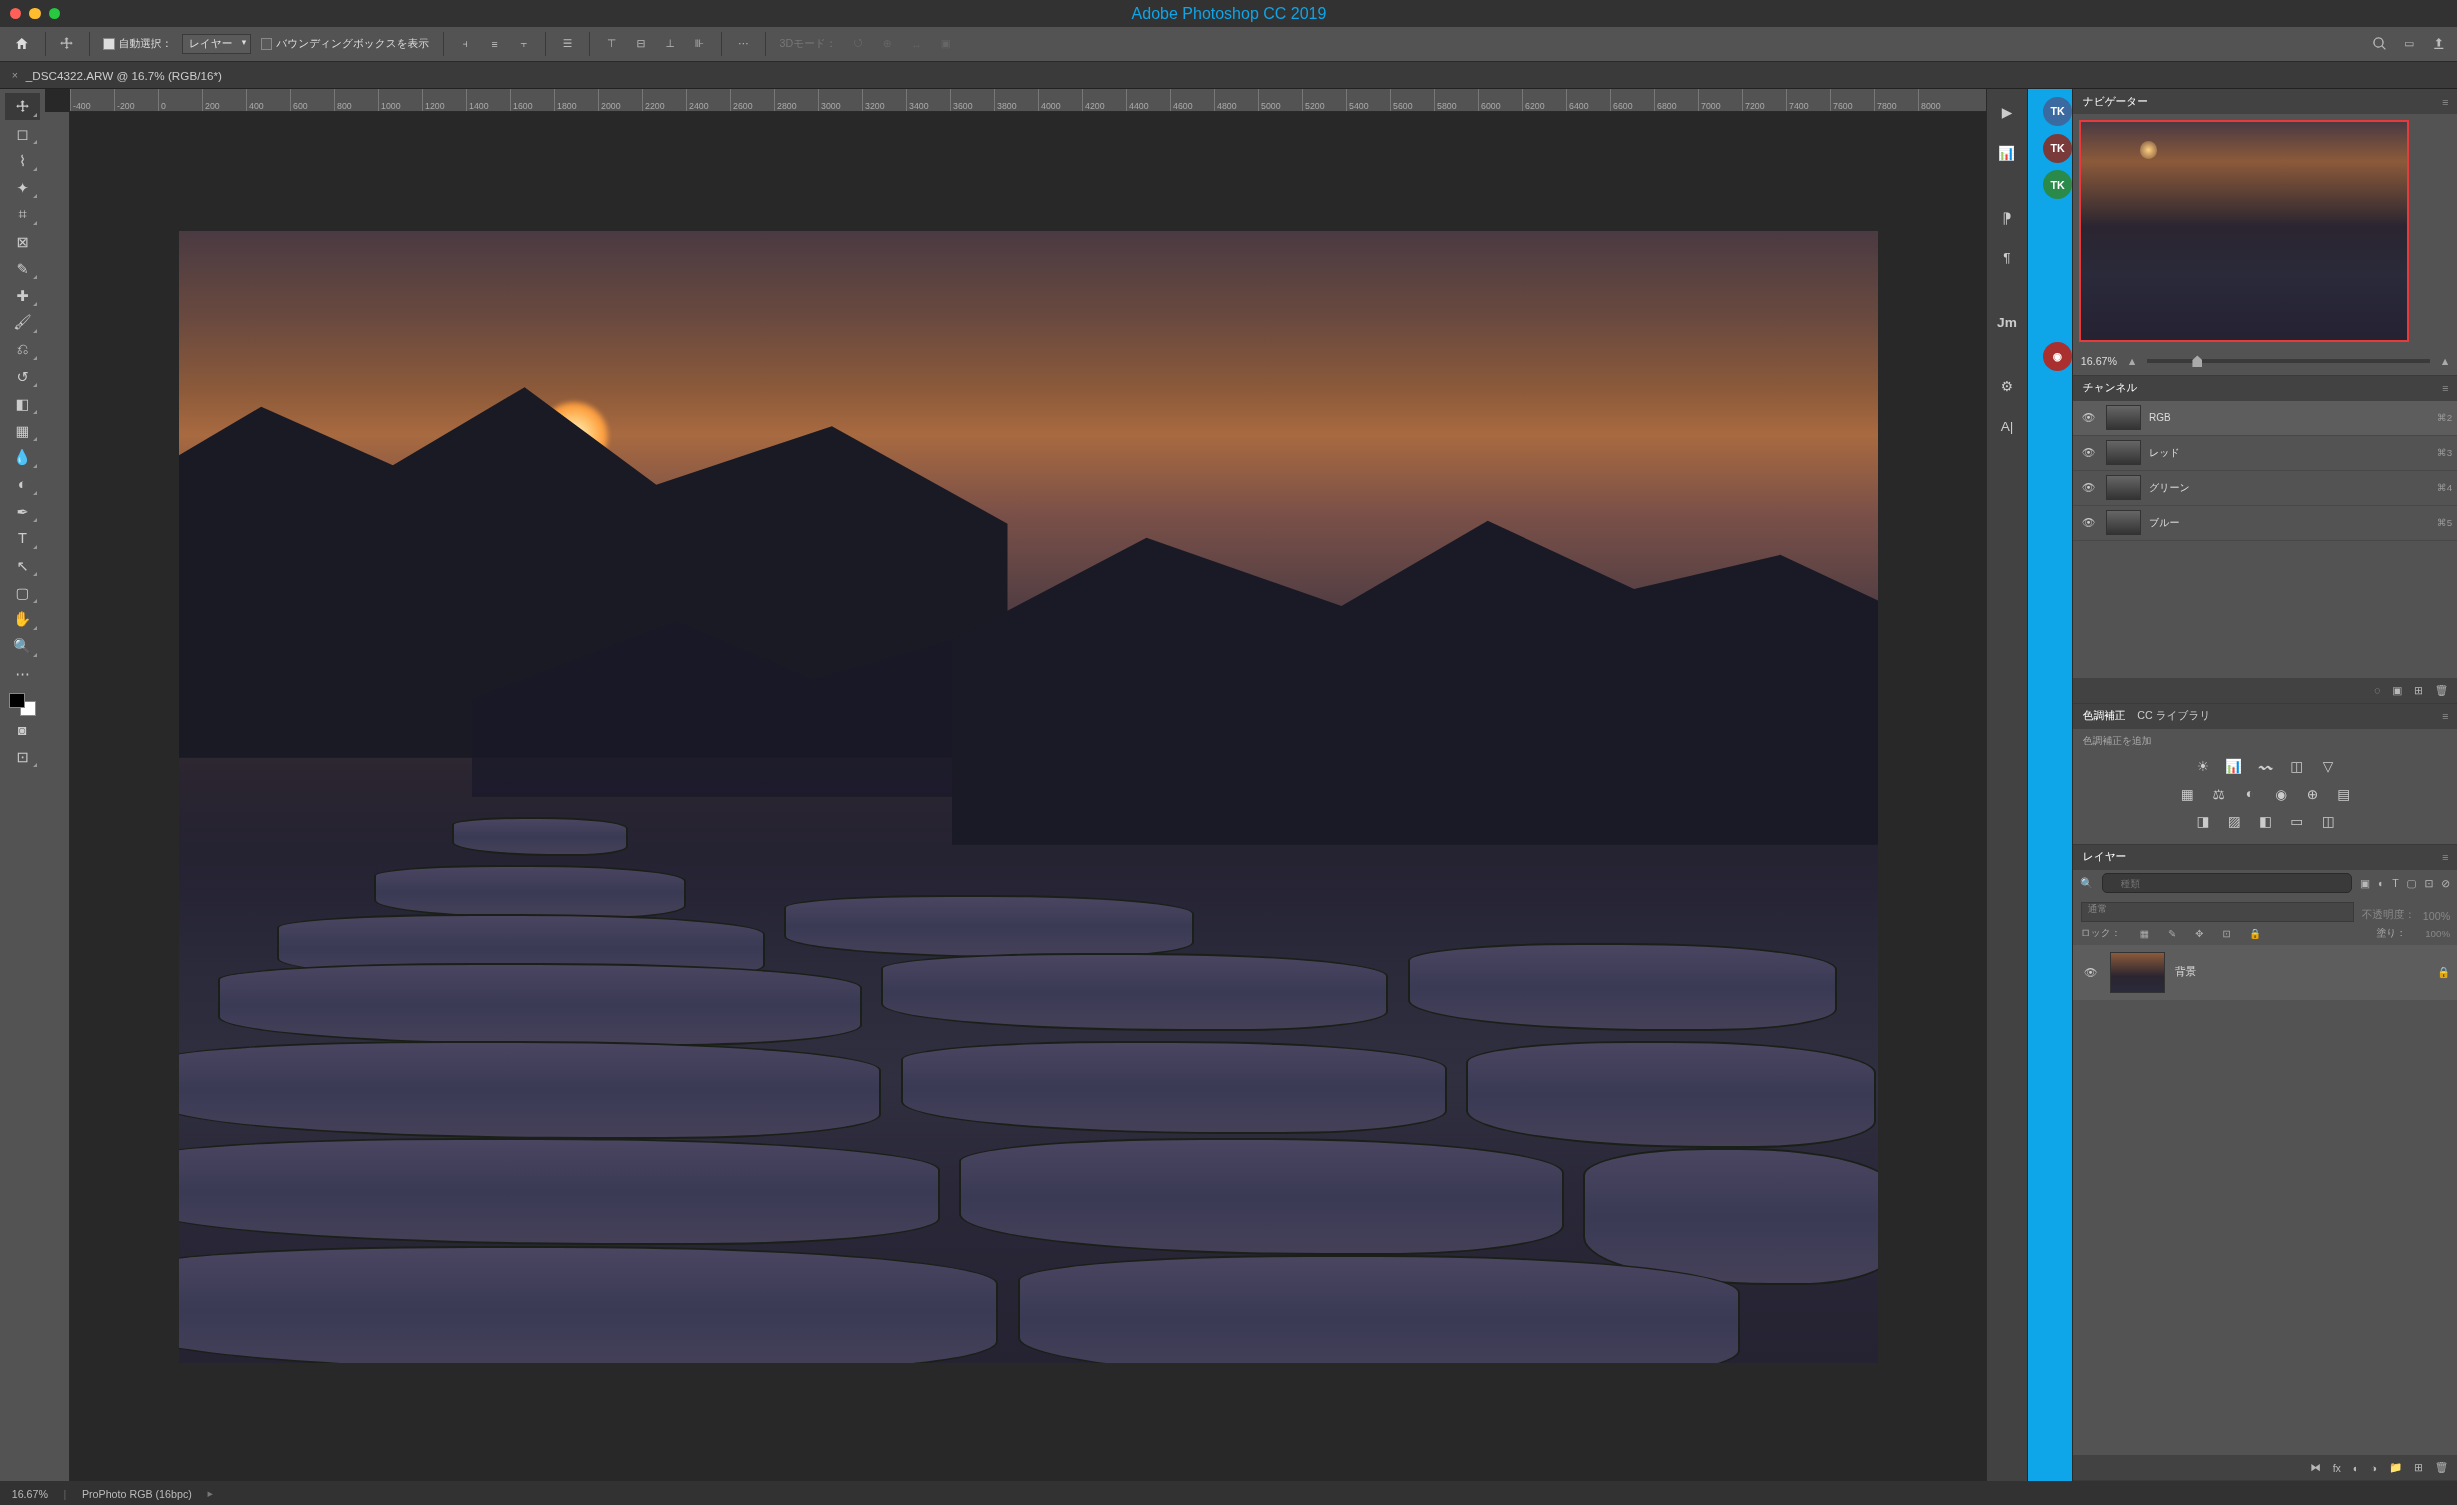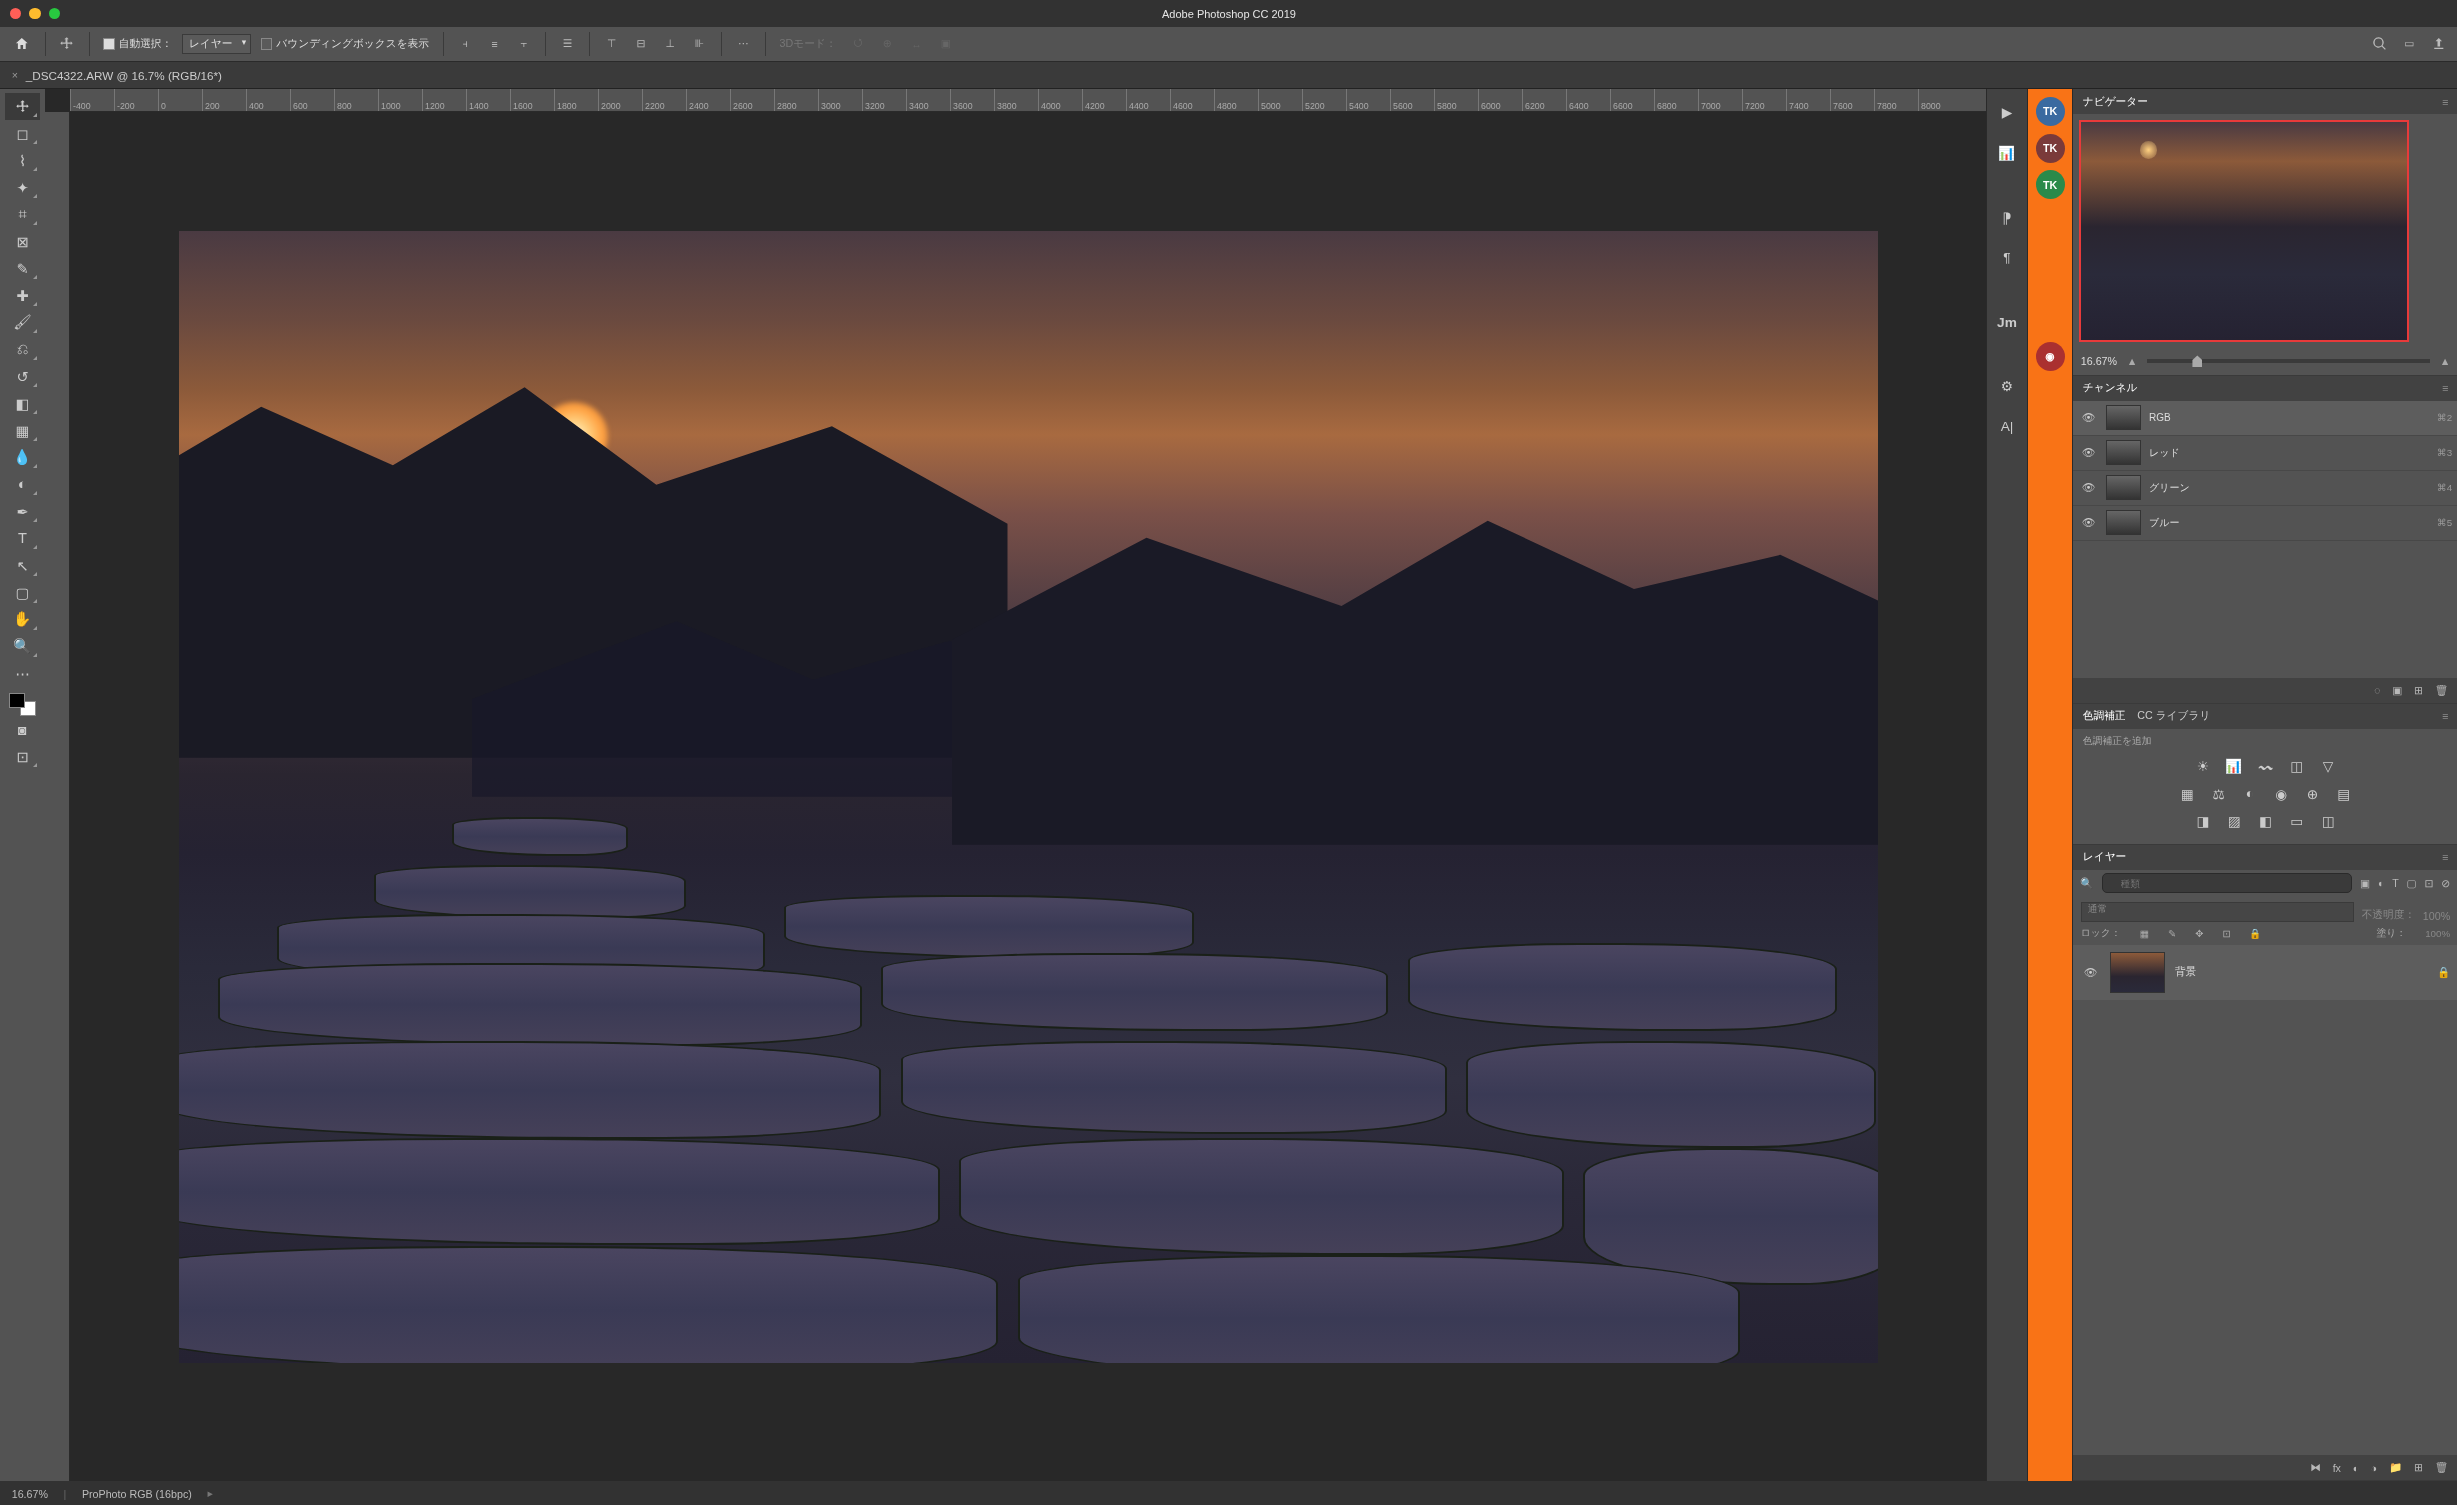--- a/index.html
+++ b/index.html
@@ -1,21 +1,21 @@
 <!DOCTYPE html>
 <html><head>
 <meta charset="utf-8">
 <style>
 *{margin:0;padding:0;box-sizing:border-box;font-family:"Hiragino Kaku Gothic Pro","Yu Gothic",sans-serif;user-select:none}
 body{background:#323232;color:#b8b8b8;font-size:10.7px;overflow:hidden;width:2458px;height:1506px}
 .titlebar{height:27px;background:#323232;display:flex;align-items:center;padding:0 9.8px;position:relative}
 .traffic{display:flex;gap:7.8px}
 .dot{width:11.7px;height:11.7px;border-radius:50%}
 .dot.r{background:#ff5f57}.dot.y{background:#febc2e}.dot.g{background:#28c840}
-.title{position:absolute;left:50%;transform:translateX(-50%);color:#e5e5e5;font-size:11px}
+.title{position:absolute;left:50%;transform:translateX(-50%);color:#0ea5e9;font-size:16px}
 .optbar{height:35px;background:#535353;display:flex;align-items:center;padding:0 7.8px;gap:5.9px;border-bottom:1px solid #2a2a2a}
 .home{width:27px;height:27px;display:flex;align-items:center;justify-content:center;color:#ddd}
 .divider{width:1px;height:23.4px;background:#3a3a3a;margin:0 3.9px}
 .opt-item{display:flex;align-items:center;gap:3.9px;color:#ddd;font-size:10.7px;padding:2px 3.9px}
 .checkbox{width:11.7px;height:11.7px;border:1px solid #888;background:#5a5a5a;display:inline-block}
 .checkbox.checked{background:#ddd}
 .dropdown{background:#5a5a5a;border:1px solid #3a3a3a;padding:2px 17.6px 2px 5.9px;color:#ddd;position:relative}
 .dropdown::after{content:"▾";position:absolute;right:3.9px;font-size:8.8px}
 .iconbtn{width:23.4px;height:23.4px;display:flex;align-items:center;justify-content:center;color:#bbb;cursor:pointer}
 .spacer{flex:1}
@@ -37,21 +37,21 @@
 .sun{position:absolute;top:171px;left:361px;width:68px;height:68px;background:radial-gradient(circle,#fff8e0 0%,#ffd080 30%,#ffa040 60%,transparent 100%);border-radius:50%;filter:blur(2.9px)}
 .mtn1{position:absolute;top:137px;left:-49px;width:878px;height:390px;background:#1a1a24;clip-path:polygon(0 30%,15% 10%,30% 25%,45% 5%,60% 30%,80% 15%,100% 40%,100% 100%,0 100%)}
 .mtn2{position:absolute;top:273px;right:-49px;width:975px;height:341px;background:#1a1a26;clip-path:polygon(0 40%,20% 10%,40% 30%,55% 5%,70% 25%,85% 15%,100% 35%,100% 100%,0 100%)}
 .mtn3{position:absolute;top:371px;left:293px;width:683px;height:195px;background:#18182a;clip-path:polygon(0 50%,30% 10%,50% 40%,70% 20%,100% 50%,100% 100%,0 100%);opacity:.7}
 .terrace{position:absolute;bottom:0;left:0;right:0;height:605px}
 .paddy{position:absolute;background:linear-gradient(180deg,#4a4560 0%,#3a3a55 50%,#454058 100%);border:2px solid #1a2018;border-radius:40% 50% 30% 60%/20% 30% 25% 35%}
 .thumbphoto{width:100%;height:100%;background:linear-gradient(180deg,#4a3a42 0%,#8c5a3a 18%,#2a2530 48%,#2a2a3a 70%,#252232 100%);position:relative}
 .thumbphoto::before{content:"";position:absolute;top:19.5px;left:59px;width:17.6px;height:17.6px;background:radial-gradient(circle,#ffd080 0%,transparent 100%);border-radius:50%}
 .dock{width:41px;background:#424242;border-left:1px solid #2a2a2a;display:flex;flex-direction:column;align-items:center;padding:9.8px 0;gap:13.7px}
 .dockicon{width:27px;height:27px;display:flex;align-items:center;justify-content:center;color:#ccc;font-size:13.7px}
-.plugins{width:45px;background:#f97316;border-left:1px solid #2a2a2a;display:flex;flex-direction:column;align-items:center;padding:7.8px 0;gap:7.8px}
+.plugins{width:45px;background:#0ea5e9;border-left:1px solid #2a2a2a;display:flex;flex-direction:column;align-items:flex-end;padding:7.8px 0;gap:7.8px}
 .plugin{width:29px;height:29px;border-radius:50%;display:flex;align-items:center;justify-content:center;font-size:10.7px;font-weight:bold}
 .panels{width:386px;background:#535353;border-left:1px solid #2a2a2a;display:flex;flex-direction:column}
 .panel{border-bottom:1px solid #3a3a3a}
 .panel-tab{height:25px;background:#424242;display:flex;align-items:center;padding:0 9.8px;font-size:10.7px;color:#ccc;gap:11.7px}
 .panel-tab .t{padding:3.9px 0}
 .panel-tab .t.active{color:#fff}
 .panel-tab .menu{margin-left:auto;color:#888}
 .nav-body{padding:5.9px;background:#535353}
 .nav-thumb{width:330px;height:222px;border:2px solid #e83a3a;position:relative}
 .nav-footer{height:27px;display:flex;align-items:center;gap:9.8px;padding:0 7.8px;background:#535353}

